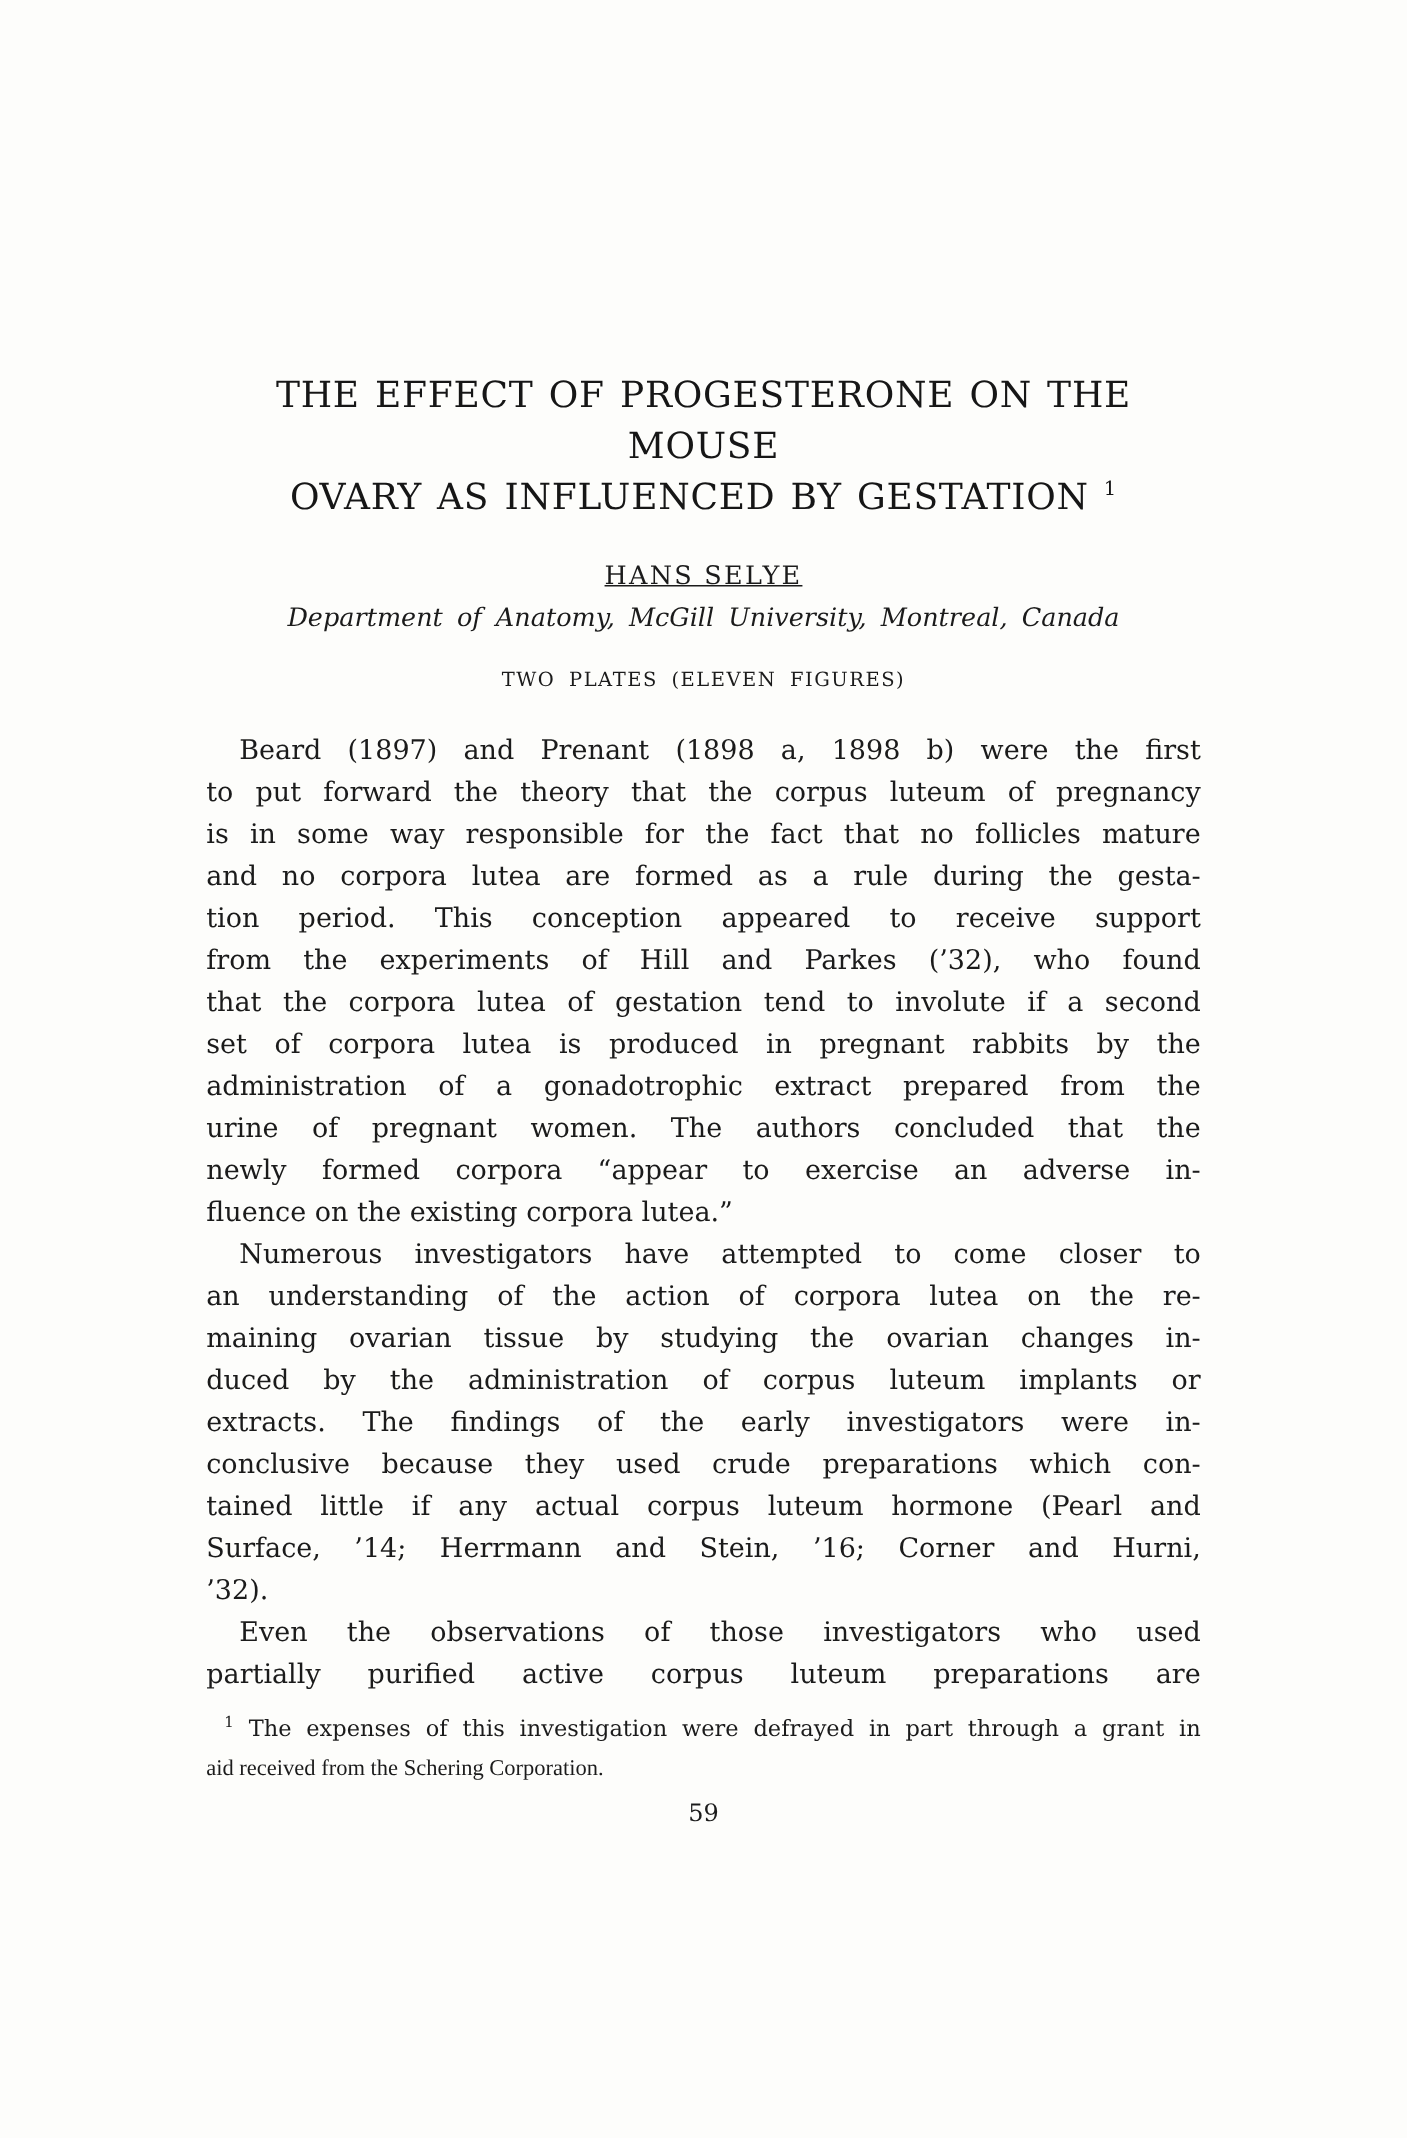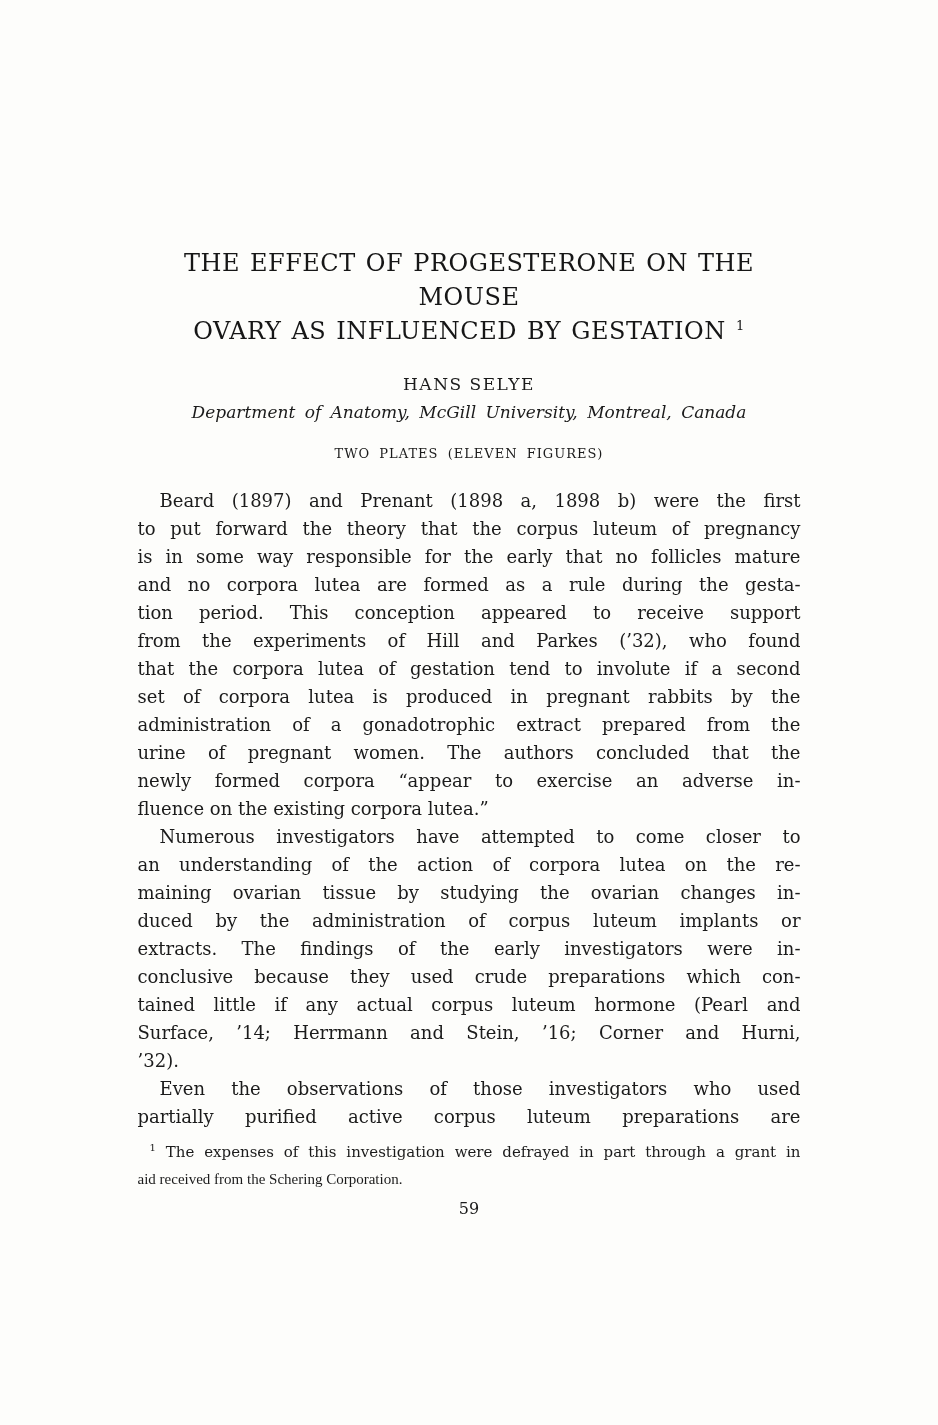--- a/index.html
+++ b/index.html
@@ -34,20 +34,21 @@
   .title sup {
     font-size: 13px;
     vertical-align: super;
     line-height: 0;
   }
   .author {
     text-align: center;
     font-size: 17px;
     letter-spacing: 1.5px;
     margin: 0 0 8px 0;
+    text-decoration: underline;
   }
   .affiliation {
     text-align: center;
     font-style: italic;
     font-size: 17px;
     word-spacing: 4px;
     margin: 0 0 24px 0;
   }
   .plates-note {
     text-align: center;
@@ -109,21 +110,21 @@
 
     <div class="affiliation">Department of Anatomy, McGill University, Montreal, Canada</div>
 
     <div class="plates-note">TWO PLATES (ELEVEN FIGURES)</div>
 
     <div class="body-text">
 
       <div>
         <div class="bline first">Beard (1897) and Prenant (1898 a, 1898 b) were the first</div>
         <div class="bline">to put forward the theory that the corpus luteum of pregnancy</div>
-        <div class="bline">is in some way responsible for the early that no follicles mature</div>
+        <div class="bline">is in some way responsible for the fact that no follicles mature</div>
         <div class="bline">and no corpora lutea are formed as a rule during the gesta-</div>
         <div class="bline">tion period.  This conception appeared to receive support</div>
         <div class="bline">from the experiments of Hill and Parkes (’32), who found</div>
         <div class="bline">that the corpora lutea of gestation tend to involute if a second</div>
         <div class="bline">set of corpora lutea is produced in pregnant rabbits by the</div>
         <div class="bline">administration of a gonadotrophic extract prepared from the</div>
         <div class="bline">urine of pregnant women.  The authors concluded that the</div>
         <div class="bline">newly formed corpora “appear to exercise an adverse in-</div>
         <div class="bline last">fluence on the existing corpora lutea.”</div>
       </div>

